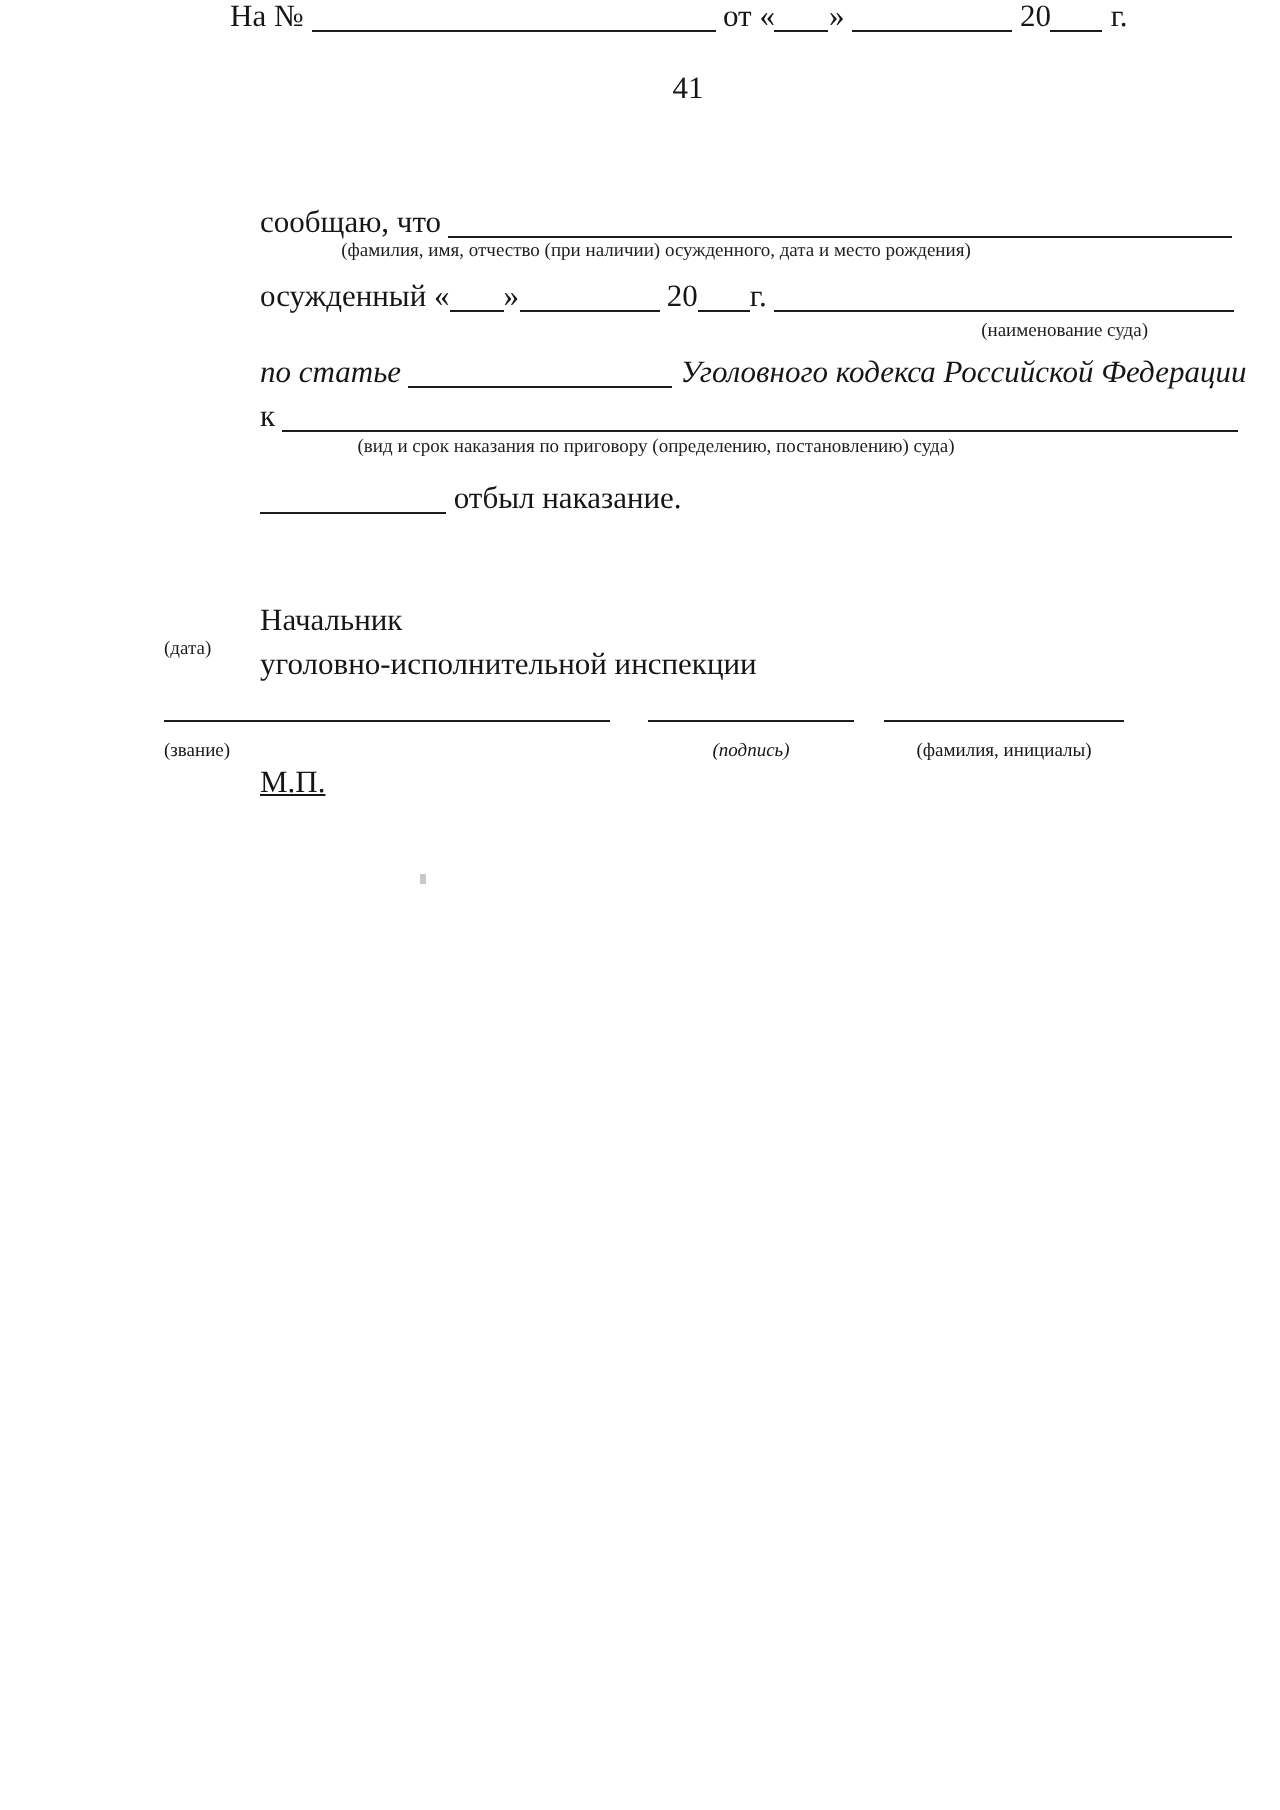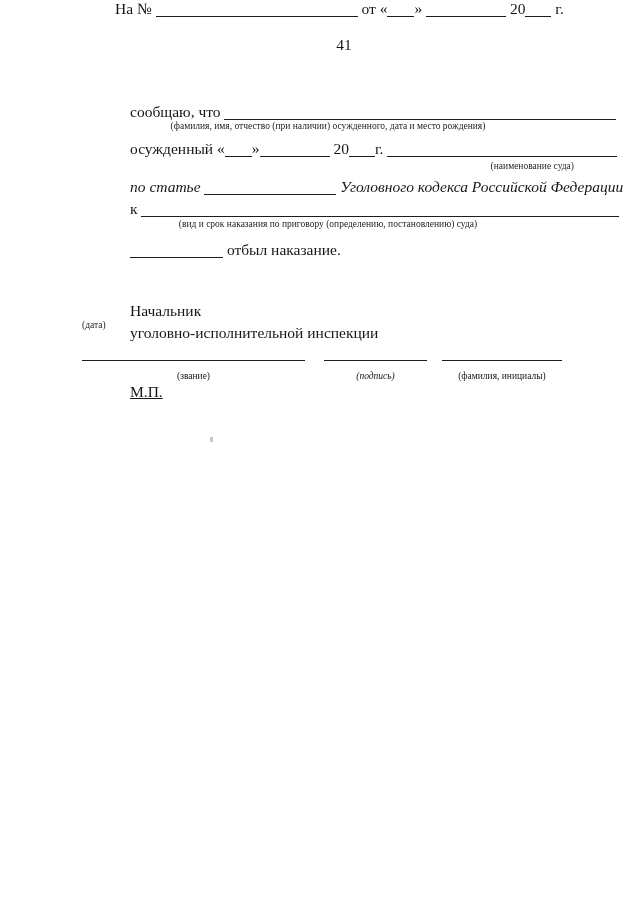--- a/index.html
+++ b/index.html
@@ -54,21 +54,21 @@
   .sigline{height:0;border-bottom:1px solid #1d1d1d;}
   .sl-rank{width:223px;margin-right:19px;}
   .sl-sign{width:103px;margin-right:15px;}
   .sl-name{width:120px;}
   .sigcaps{
     position:absolute;
     top:371px;left:82px;width:480px;
     display:flex;
     font-size:9.5px;
   }
-  .sc-rank{width:223px;margin-right:19px;text-align:center;}
+  .sc-rank{width:223px;margin-right:19px;text-align:left;}
   .sc-sign{width:103px;margin-right:15px;text-align:center;font-style:italic;}
   .sc-name{width:120px;text-align:center;}
   .speck{position:absolute;background:#9a9a9a;opacity:.55;}
 </style>
 </head>
 <body>
 
 <div class="page">
 
   <div class="row pgnum">41</div>

